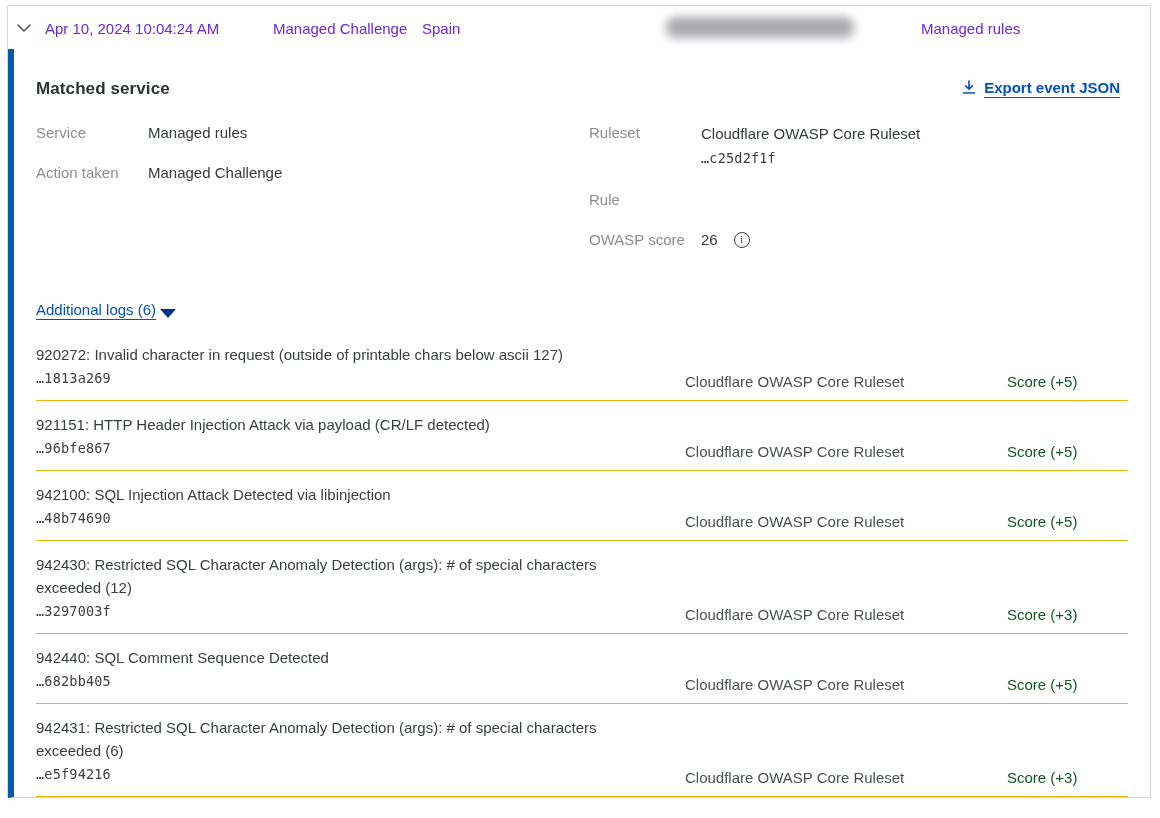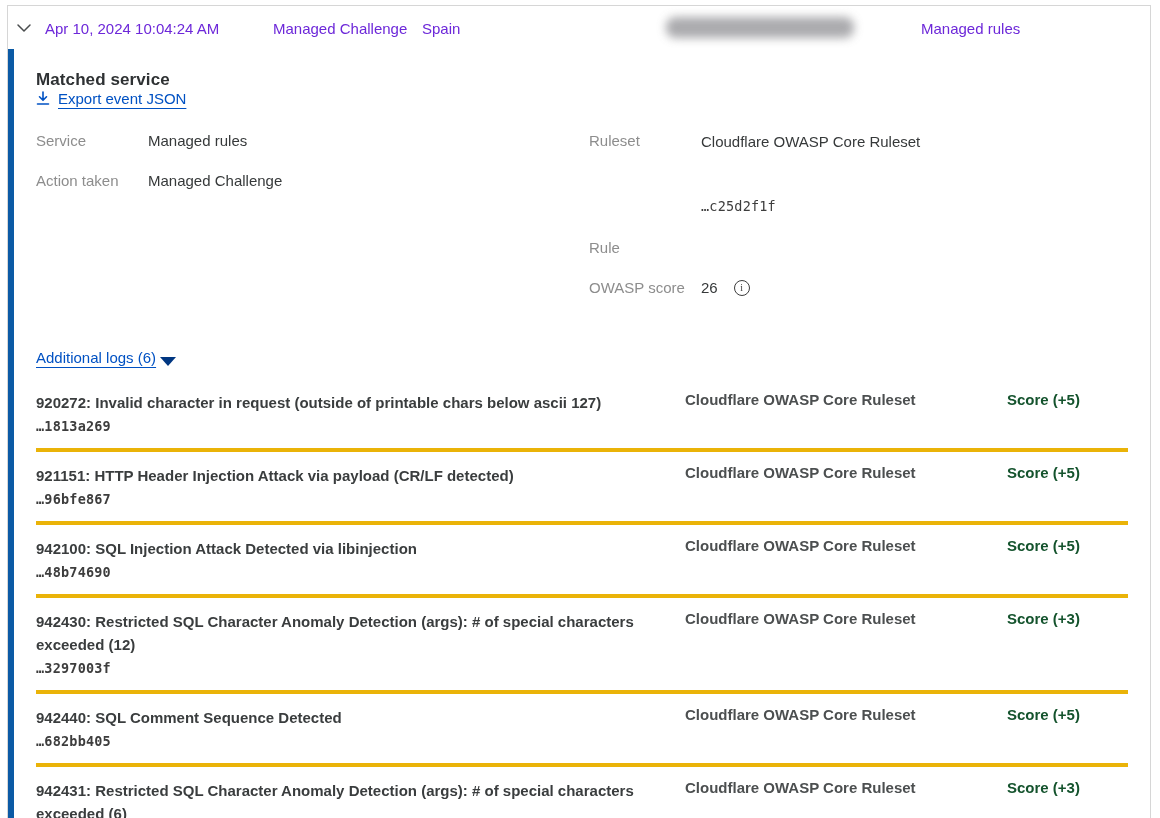--- a/index.html
+++ b/index.html
@@ -43,45 +43,43 @@
   
   .detail {
     border-left: 6px solid #0b5aa5;
     border-bottom: 1px solid #d6d6d6;
     padding: 10px 30px 0 22px;
   }
   .detail-head {
     display: flex;
     justify-content: space-between;
     align-items: flex-start;
-    margin-top: 11px;
-    flex-direction: column;
+    margin-top: 20px;
   }
   .detail-title { font-size: 17px; font-weight: 700; color: #2e3133; letter-spacing: .1px; }
   .export-link {
     display: flex; align-items: center; gap: 8px;
     color: #0051c3; font-size: 15px;
-    text-decoration: none; cursor: pointer;
+    text-decoration: none; cursor: pointer; font-weight: bold;
   }
   .export-link .lbl { text-decoration: underline; text-underline-offset: 4px; }
   
   .fields { display: flex; margin-top: 23px; }
   .fields-left { width: 553px; flex: 0 0 553px; }
   .field-row { display: flex; margin-bottom: 19px; }
   .field-label { flex: 0 0 112px; font-size: 15px; color: #8d8d8d; line-height: 21px; }
   .field-value { font-size: 15px; color: #36393a; line-height: 24px; max-width: 245px; }
   .field-value .one-line { line-height: 21px; display: block; }
   .mono-id {
     display: block;
     font-family: "DejaVu Sans Mono", monospace;
     font-size: 13.5px;
     color: #3d3d3d;
     line-height: 24px;
     letter-spacing: .2px;
-    margin-top: 40px;
   }
   .owasp-row { display: flex; align-items: center; margin-top: 1px; }
   .owasp-val { font-size: 15px; color: #36393a; margin-right: 16px; }
   .info-icon {
     display: inline-flex; align-items: center; justify-content: center;
     width: 16px; height: 16px;
     border: 1.4px solid #3c3c3c; border-radius: 50%;
     font-size: 10px; font-style: normal; color: #3c3c3c;
     font-family: "Liberation Serif", serif;
     cursor: pointer;
@@ -96,25 +94,24 @@
   .caret-down {
     width: 0; height: 0; margin-top: 2px;
     border-left: 8px solid transparent;
     border-right: 8px solid transparent;
     border-top: 9px solid #003681;
   }
   
   .logs { margin-top: 12px; }
   .log-row {
     display: flex;
-    align-items: flex-start;
-    border-bottom: 4px solid #eab308;
+    align-items: flex-end;
+    border-bottom: 1px solid #eab308;
     padding: 12px 0 10px 0;
     margin-right: -8px;
-    font-weight: bold;
   }
   .log-desc-wrap { flex: 0 0 649px; padding-right: 30px; }
   .log-desc { font-size: 15px; color: #3a3d3e; line-height: 23px; }
   .log-id {
     font-family: "DejaVu Sans Mono", monospace;
     font-size: 13.5px; color: #3d3d3d; line-height: 24px; letter-spacing: .2px;
   }
   .log-ruleset { flex: 0 0 322px; font-size: 15px; color: #4c4f50; }
   .log-score { flex: 1; font-size: 15px; color: #14532d; }
 </style>

